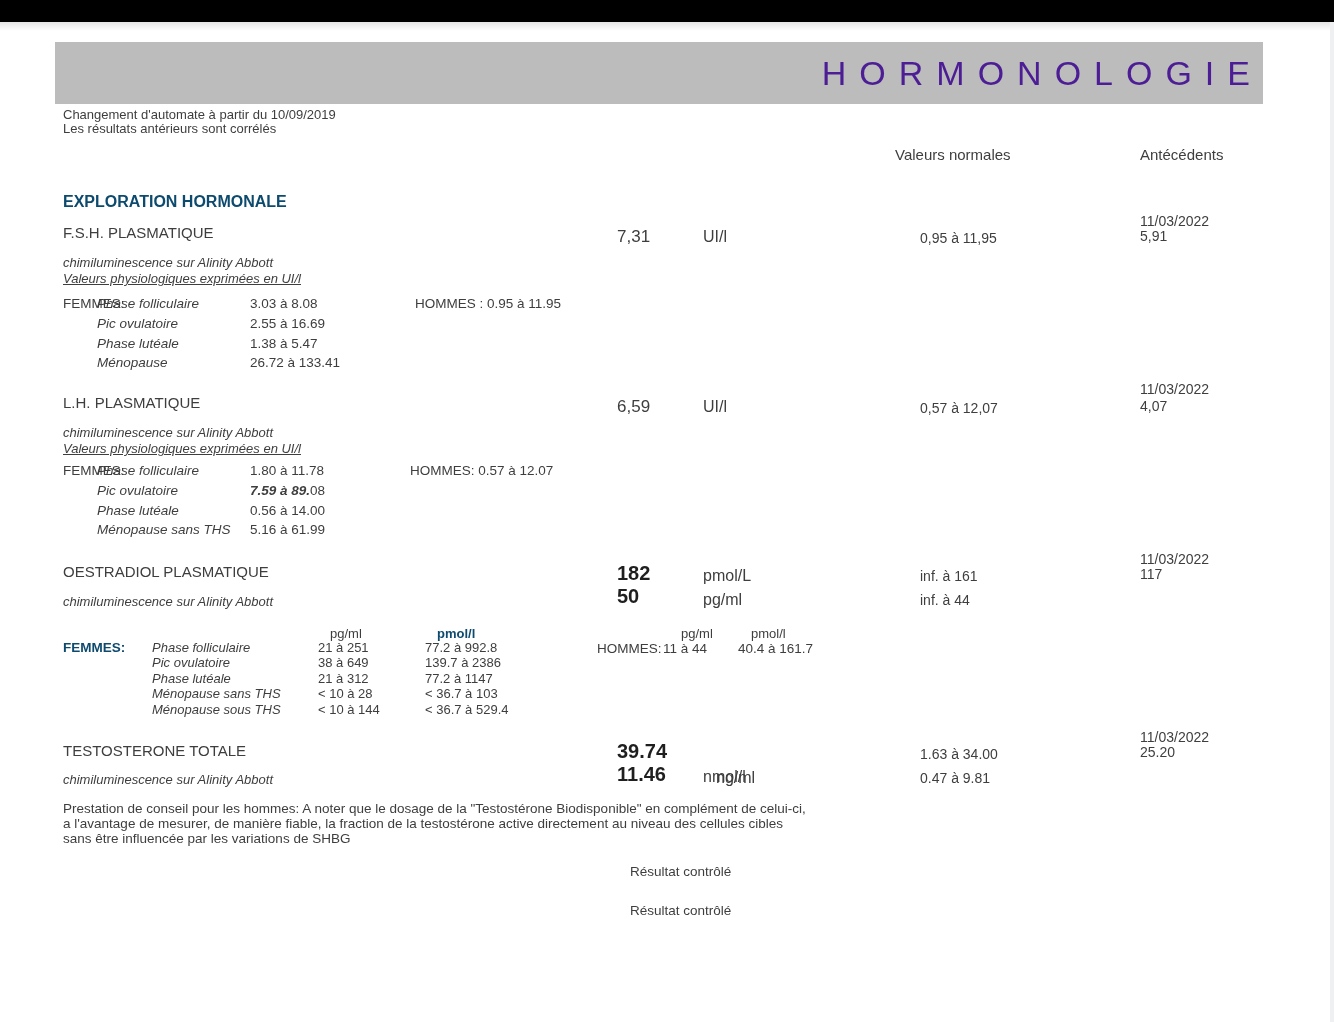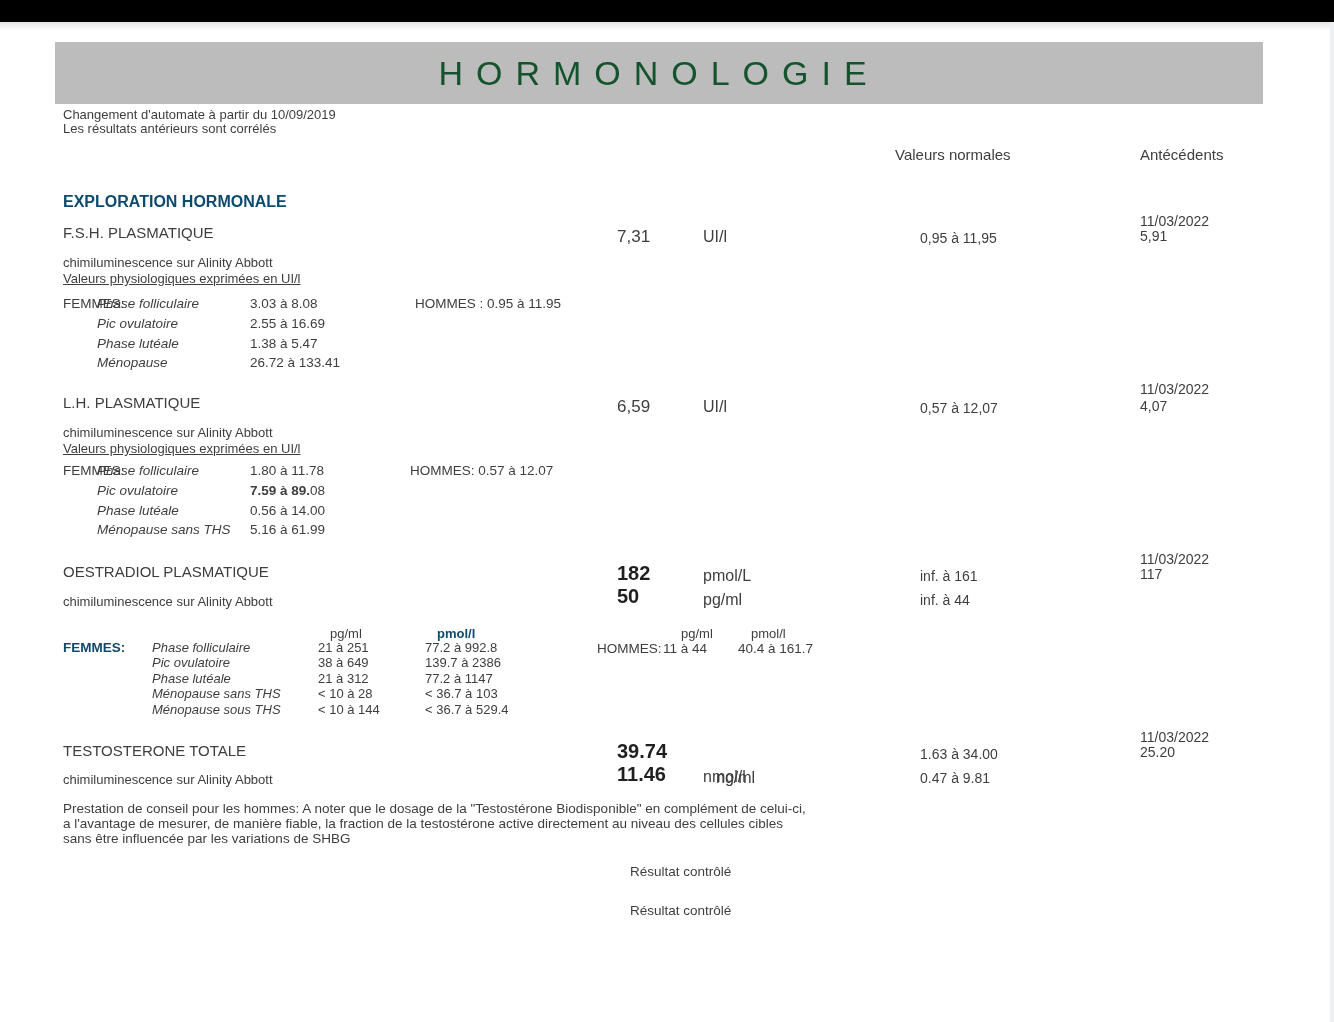--- a/index.html
+++ b/index.html
@@ -7,32 +7,32 @@
         font-family:"Liberation Sans","DejaVu Sans",sans-serif;color:#3e3e3e;}
   .t{position:absolute;white-space:nowrap;}
   .f13{font-size:13px;}
   .f135{font-size:13.5px;}
   .f14{font-size:14px;}
   .f15{font-size:15px;}
   .f16{font-size:16px;}
   .f17{font-size:17px;}
   .f19{font-size:15px;}
   .f20{font-size:20px;}
-  .it{text-align:right;}
+  .it{font-style:italic;text-align:right;}
   .b{font-weight:bold;}
   .u{text-decoration:underline;}
   .dark{color:#0c4a6e;}
   .num{color:#1f1f1f;}
   .topbar{position:absolute;left:0;top:0;width:1334px;height:22px;background:#000;}
   .topshadow{position:absolute;left:0;top:22px;width:1334px;height:9px;
              background:linear-gradient(to bottom,rgba(0,0,0,0.10),rgba(0,0,0,0));}
   .rightstrip{position:absolute;left:1330px;top:22px;width:4px;height:1000px;background:#eef0f2;}
   .banner{position:absolute;left:55px;top:42px;width:1208px;height:62px;background:#bcbcbc;}
-  .banner-title{display:block;text-align:center;line-height:62px;font-size:34px;
-                letter-spacing:13px;color:#14532d;}
+  .banner-title{display:block;text-align:right;line-height:62px;font-size:34px;
+                letter-spacing:13px;color:#4c1d95;}
   .ftable{position:absolute;left:97px;width:420px;}
   .frow{display:flex;height:19.8px;align-items:flex-start;font-size:13.5px;}
   .frow .lbl{width:153px;font-style:italic;}
   .etable{position:absolute;left:152px;width:470px;}
   .erow{display:flex;height:15.4px;align-items:flex-start;font-size:13px;}
   .erow .lbl{width:166px;font-style:italic;}
   .erow .v1{width:107px;}
 </style>
 </head>
 <body>

